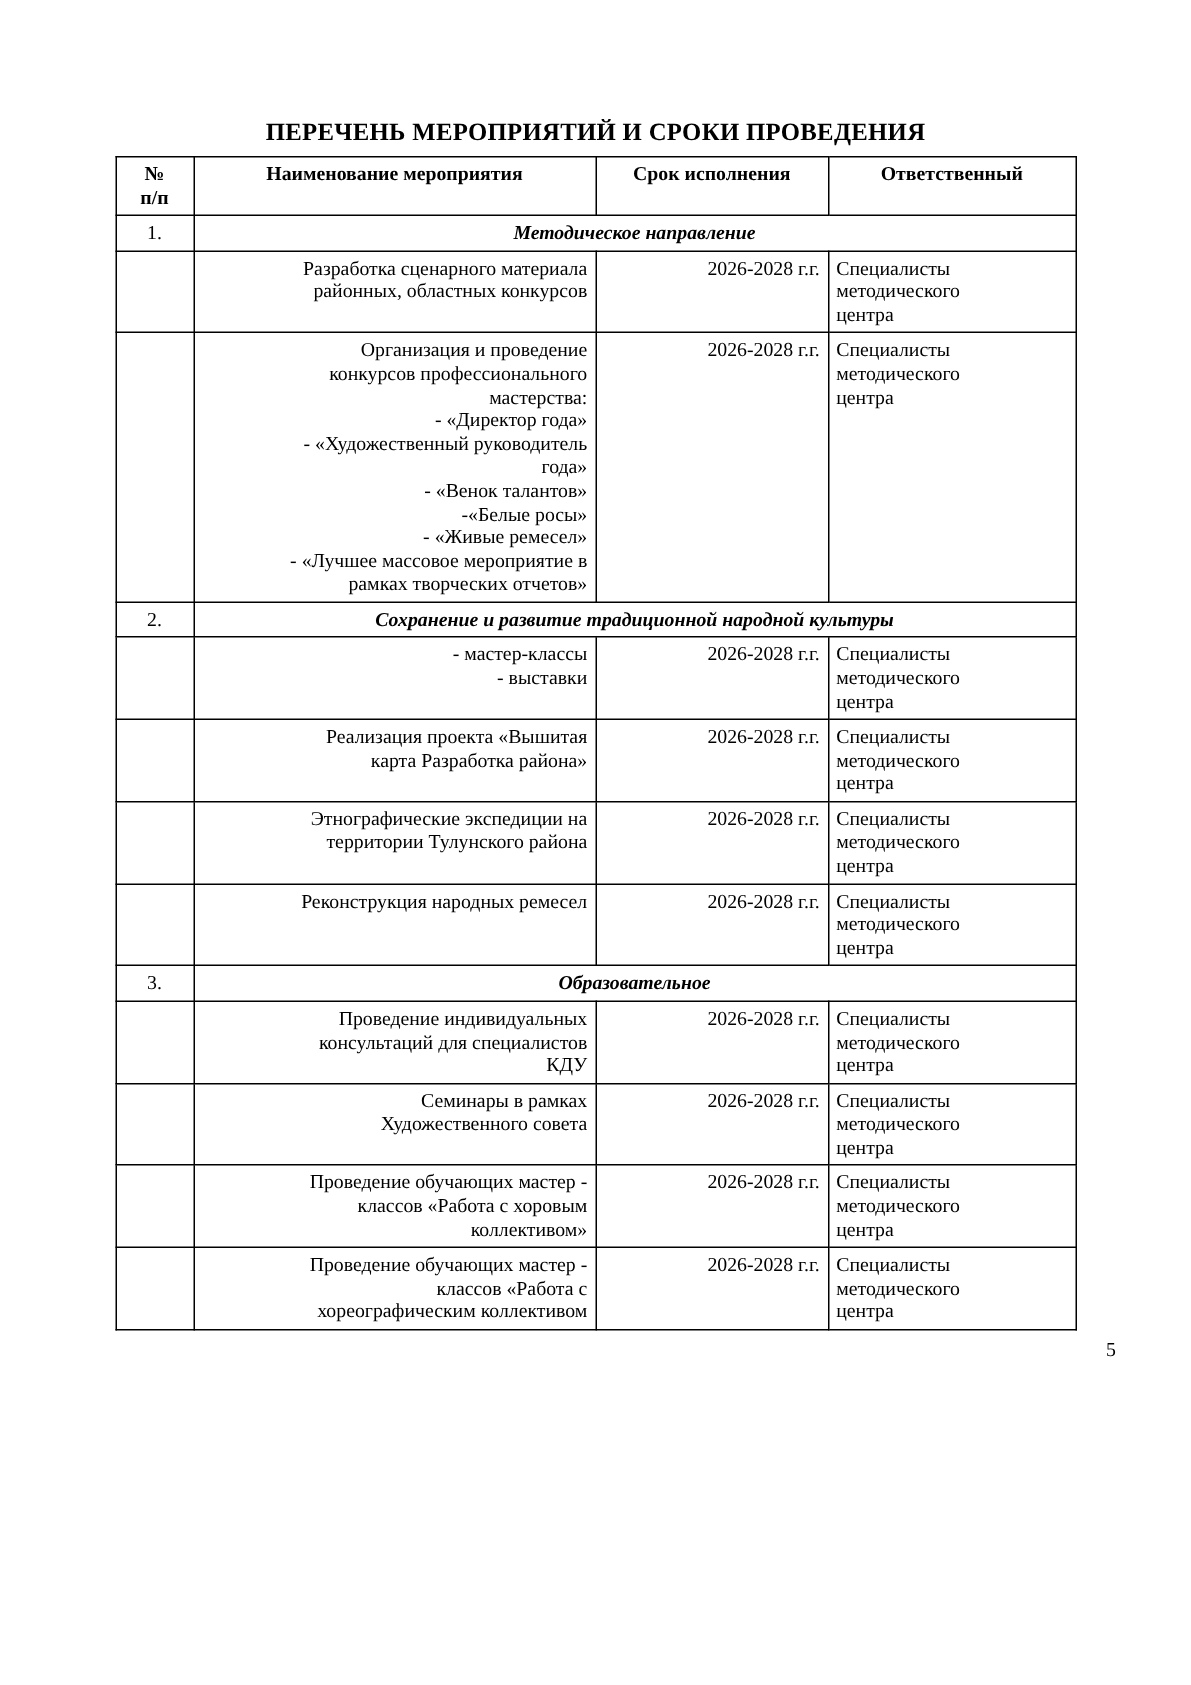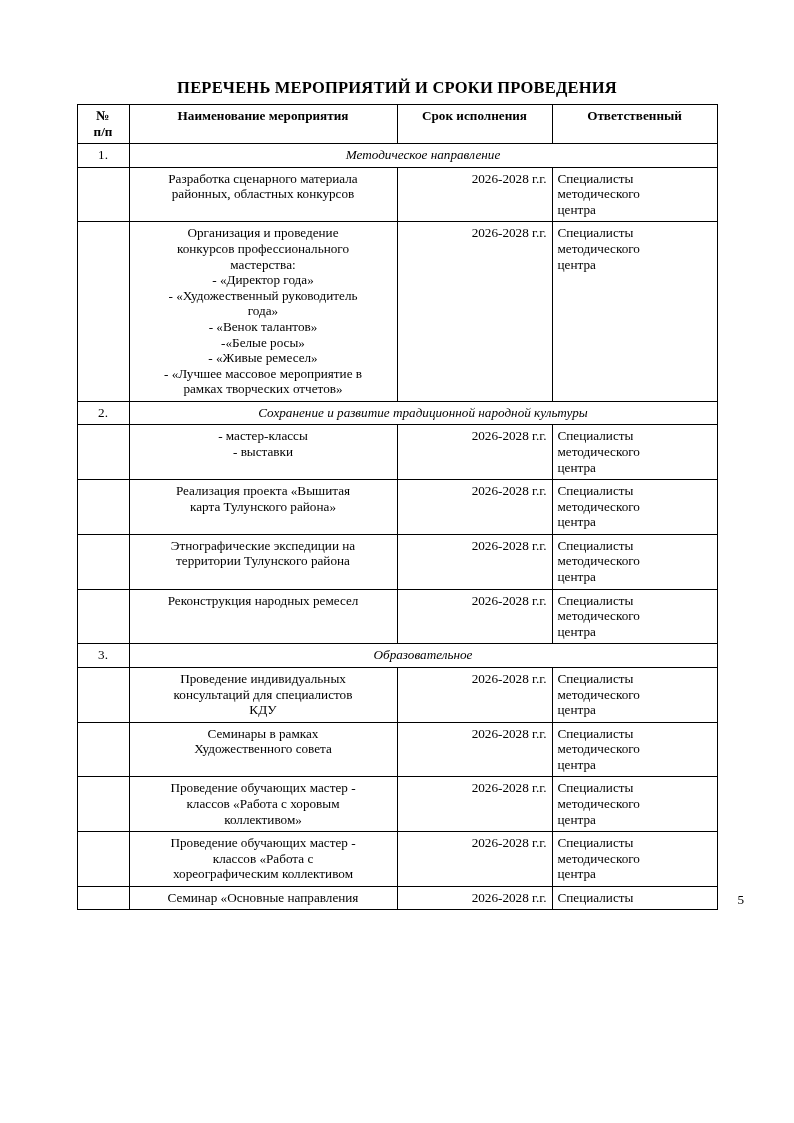--- a/index.html
+++ b/index.html
@@ -54,27 +54,27 @@
   col.c-term { width: 155px; }
   col.c-resp { width: 165px; }
 
   td.num-cell {
     text-align: center;
     vertical-align: top;
     font-size: 13.2px;
   }
   td.section-cell {
     text-align: center;
-    font-weight: normal;
+    font-weight: bold;
     font-style: italic;
     font-size: 13.4px;
     padding: 2px 4px 3px 4px;
   }
   td.name-cell {
-    text-align: center;
+    text-align: right;
   }
   td.term-cell {
     text-align: right;
   }
   td.resp-cell {
     text-align: left;
   }
   .line { display: block; }
   .page-number {
     position: absolute;
@@ -162,21 +162,21 @@
           <td class="resp-cell">
             <span class="line">Специалисты</span>
             <span class="line">методического</span>
             <span class="line">центра</span>
           </td>
         </tr>
         <tr>
           <td class="num-cell">&nbsp;</td>
           <td class="name-cell">
             <span class="line">Реализация проекта «Вышитая</span>
-            <span class="line">карта Тулунского района»</span>
+            <span class="line">карта Разработка района»</span>
           </td>
           <td class="term-cell">2026-2028 г.г.</td>
           <td class="resp-cell">
             <span class="line">Специалисты</span>
             <span class="line">методического</span>
             <span class="line">центра</span>
           </td>
         </tr>
         <tr>
           <td class="num-cell">&nbsp;</td>
@@ -255,27 +255,17 @@
             <span class="line">классов  «Работа с</span>
             <span class="line">хореографическим коллективом</span>
           </td>
           <td class="term-cell">2026-2028 г.г.</td>
           <td class="resp-cell">
             <span class="line">Специалисты</span>
             <span class="line">методического</span>
             <span class="line">центра</span>
           </td>
         </tr>
-        <tr>
-          <td class="num-cell">&nbsp;</td>
-          <td class="name-cell">
-            <span class="line">Семинар   «Основные   направления</span>
-          </td>
-          <td class="term-cell">2026-2028 г.г.</td>
-          <td class="resp-cell">
-            <span class="line">Специалисты</span>
-          </td>
-        </tr>
       </tbody>
   </table>
 
   <div class="page-number">5</div>
 </div>
 
 </body></html>

